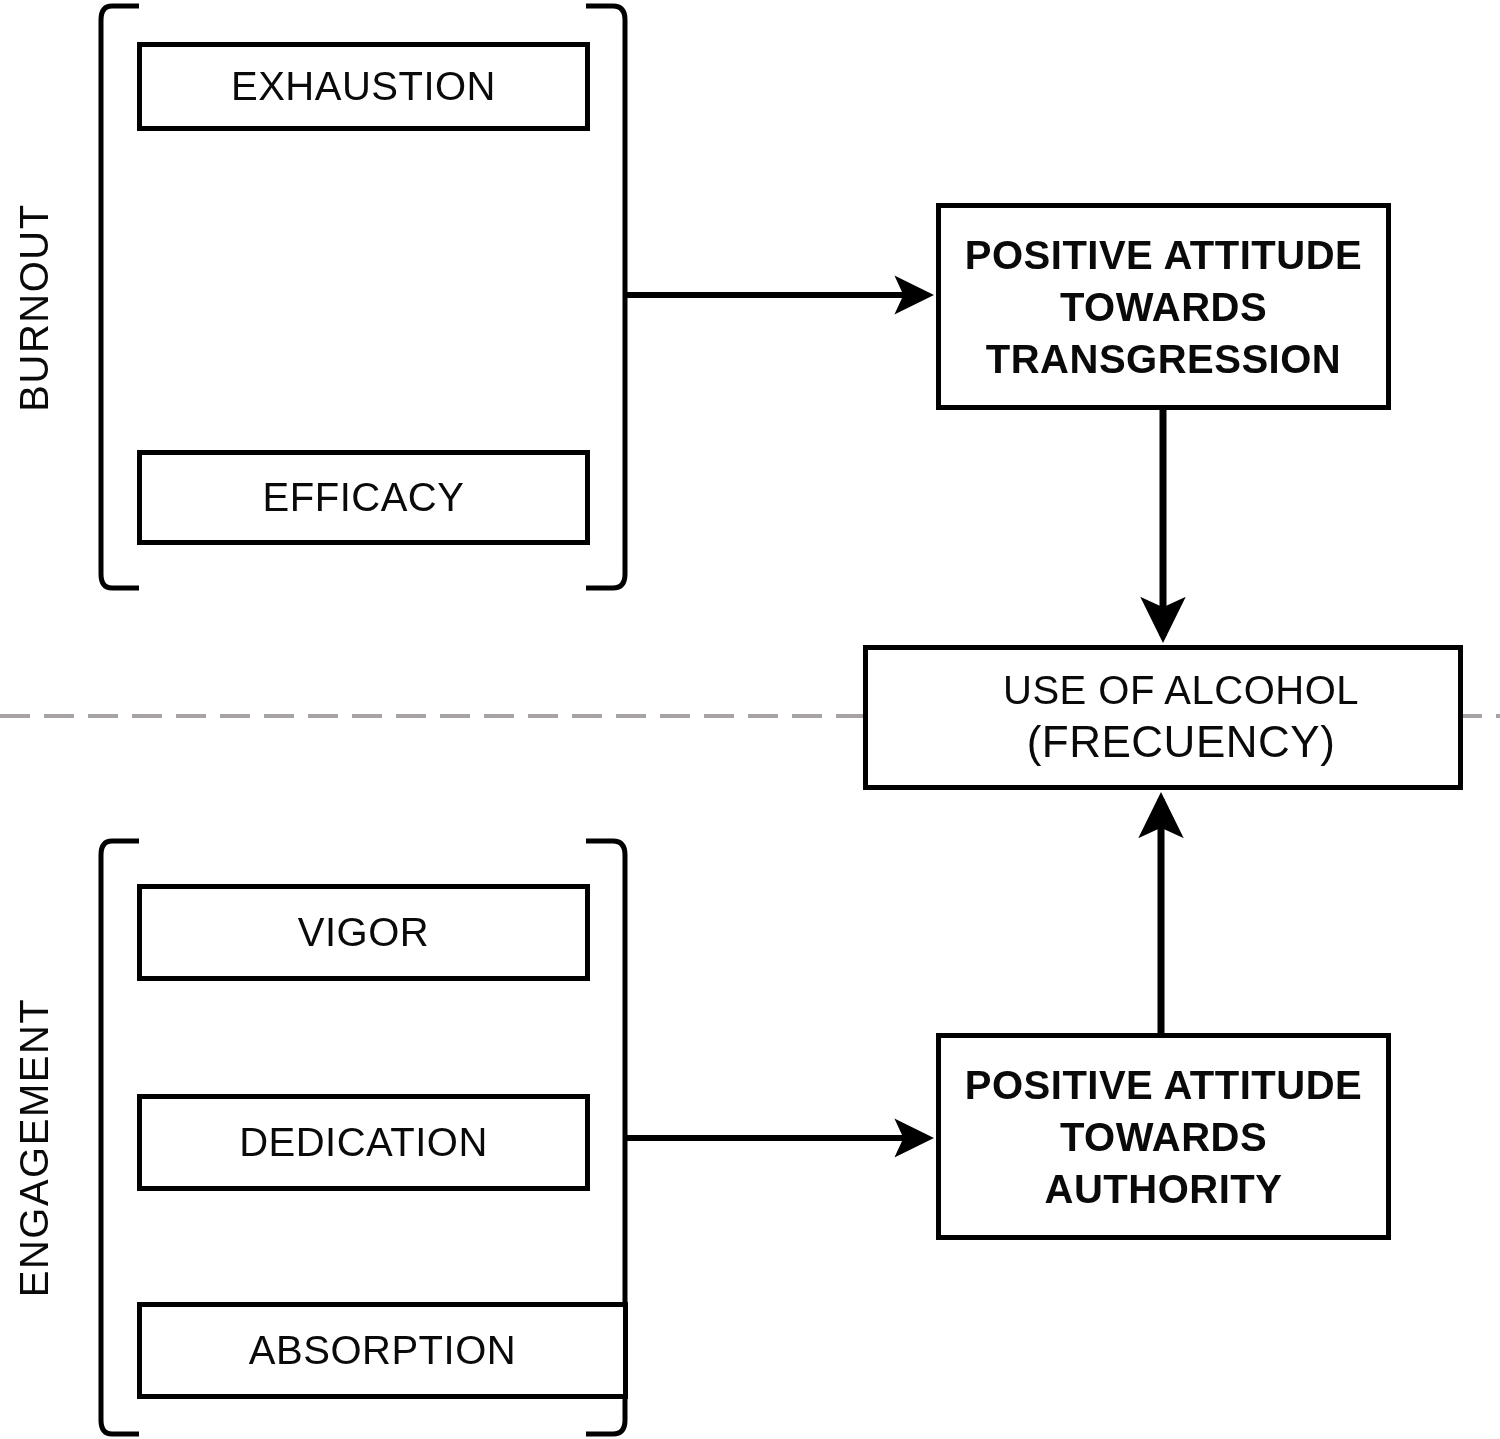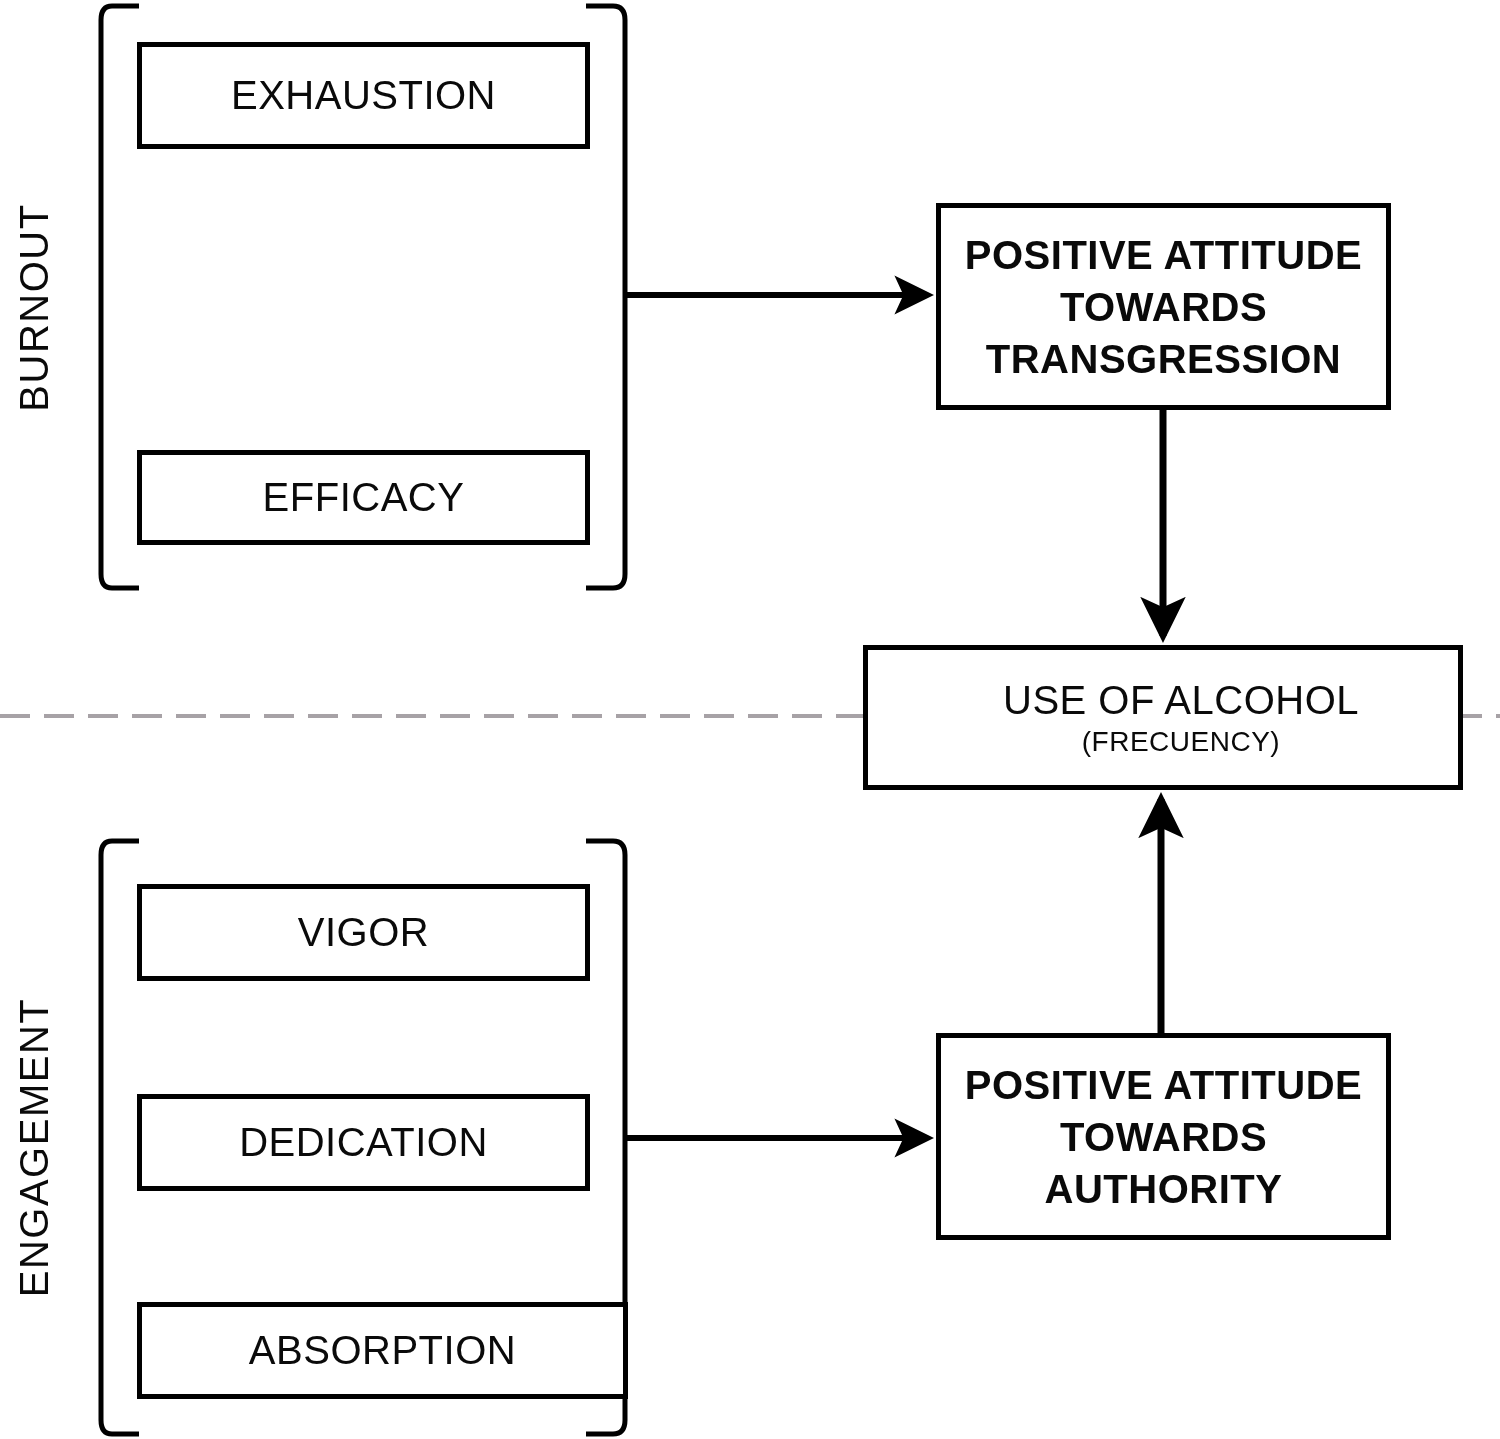--- a/index.html
+++ b/index.html
@@ -46,21 +46,21 @@
     font-size: 40px;
     line-height: 1.30;
     font-weight: 700;
   }
   .outcome-box .ln { display: block; }
   .alcohol-box {
     flex-direction: column;
     line-height: 1.22;
   }
   .alcohol-box .l1 { font-size: 40px; }
-  .alcohol-box .l2 { font-size: 28px; }
+  .alcohol-box .l2 { font-size: 44px; }
   .group-label {
     position: absolute;
     font-size: 40px;
     font-weight: 400;
     color: #0a0a0a;
     letter-spacing: 1.5px;
     white-space: nowrap;
     transform-origin: 50% 50%;
     transform: rotate(-90deg);
     text-align: center;
@@ -92,21 +92,21 @@
 
     <line x1="625" y1="1138" x2="928" y2="1138" stroke="#000000" stroke-width="6" marker-end="url(#arrowhead)"></line>
 
     <line x1="1161" y1="1033" x2="1161" y2="799" stroke="#000000" stroke-width="7" marker-end="url(#arrowhead)"></line>
   </svg>
 
   <div class="group-label" style="left:-106px; top:285px; width:280px;">BURNOUT</div>
 
   <div class="group-label" style="left:-133px; top:1125px; width:335px;">ENGAGEMENT</div>
 
-  <div class="node-box dim-box" style="left:137px; top:42px; width:453px; height:107px;">
+  <div class="node-box dim-box" style="left:137px; top:42px; width:453px; height:89px;">
     <span>EXHAUSTION</span>
   </div>
 
 
   <div class="node-box dim-box" style="left:137px; top:450px; width:453px; height:95px;">
     <span>EFFICACY</span>
   </div>
 
   <div class="node-box dim-box" style="left:137px; top:884px; width:453px; height:97px;">
     <span>VIGOR</span>

